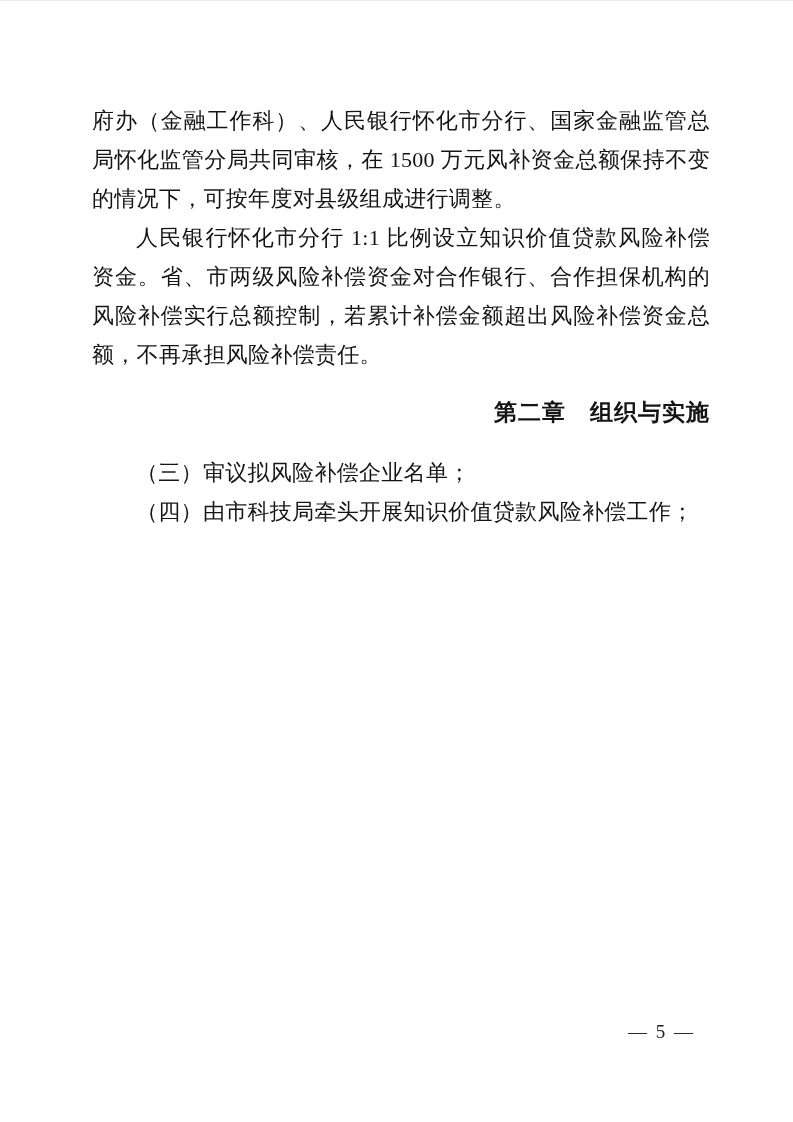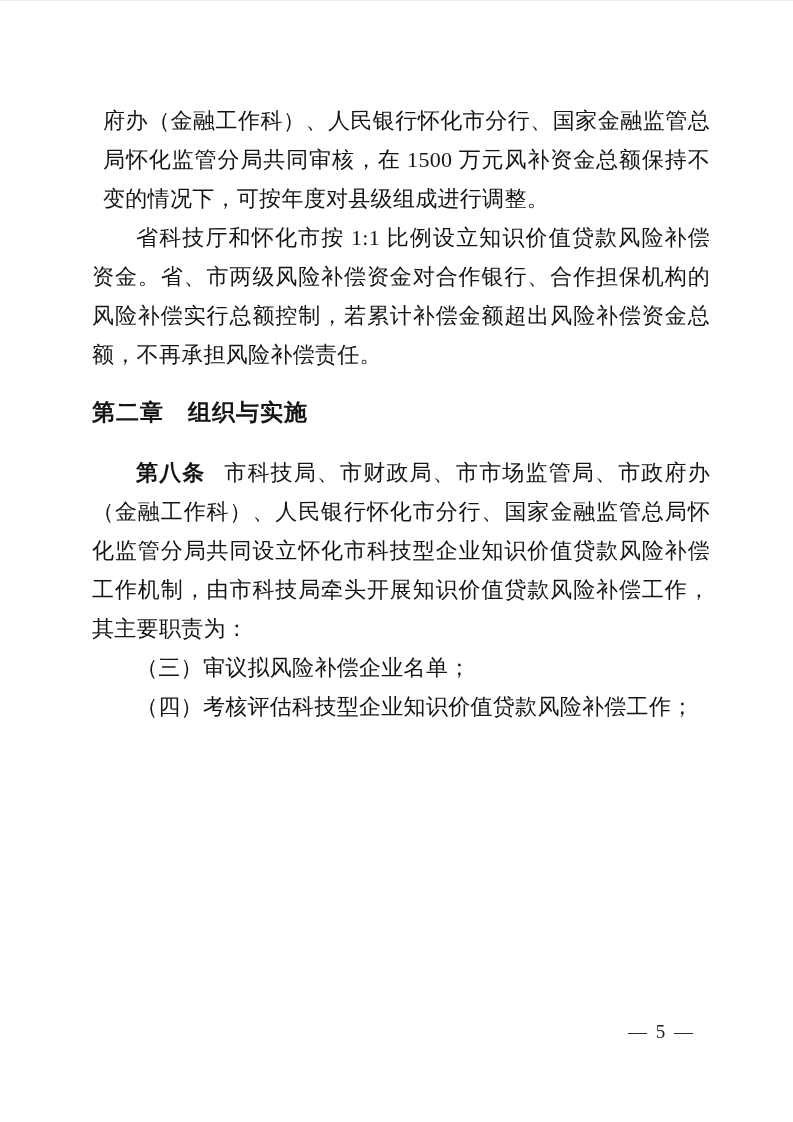--- a/index.html
+++ b/index.html
@@ -28,27 +28,26 @@
     margin: 0;
     font-size: 22px;
     line-height: 39px;
     text-align: justify;
     text-justify: inter-ideograph;
     text-indent: 2em;
     letter-spacing: 0.3px;
   }
   .para.no-indent {
     text-indent: 0;
-    margin-left: 11px;
   }
   .chapter-heading {
     font-family: "Liberation Sans", sans-serif;
     font-size: 23px;
     font-weight: bold;
-    text-align: left;
+    text-align: right;
     text-indent: 0;
     line-height: 39px;
     margin: 19px 0 21px 0;
     letter-spacing: 1px;
   }
   .article-label {
     font-weight: bold;
     padding-right: 0.85em;
   }
   .page-number {
@@ -63,31 +62,28 @@
   }
 </style>
 </head>
 <body>
 
 <div class="page">
   <div class="body-text">
 
     <p class="para no-indent">府办（金融工作科）、人民银行怀化市分行、国家金融监管总局怀化监管分局共同审核，在 1500 万元风补资金总额保持不变的情况下，可按年度对县级组成进行调整。</p>
 
-    <p class="para">省科技厅和怀化市按 1:1 比例设立知识价值贷款风险补偿资金。省、市两级风险补偿资金对合作银行、合作担保机构的风险补偿实行总额控制，若累计补偿金额超出风险补偿资金总额，不再承担风险补偿责任。</p>
+    <p class="para">人民银行怀化市分行 1:1 比例设立知识价值贷款风险补偿资金。省、市两级风险补偿资金对合作银行、合作担保机构的风险补偿实行总额控制，若累计补偿金额超出风险补偿资金总额，不再承担风险补偿责任。</p>
 
 
     <h2 class="chapter-heading">第二章　组织与实施</h2>
 
-    <p class="para">
-      <span class="article-label">第八条</span><span>市科技局、市财政局、市市场监管局、市政府办（金融工作科）、人民银行怀化市分行、国家金融监管总局怀化监管分局共同设立怀化市科技型企业知识价值贷款风险补偿工作机制，由市科技局牵头开展知识价值贷款风险补偿工作，其主要职责为：</span>
-    </p>
 
 
 
     <p class="para">（三）审议拟风险补偿企业名单；</p>
 
-    <p class="para">（四）考核评估科技型企业知识价值贷款风险补偿工作；</p>
+    <p class="para">（四）由市科技局牵头开展知识价值贷款风险补偿工作；</p>
 
   </div>
 
   <div class="page-number">— 5 —</div>
 </div>
 
 </body></html>

